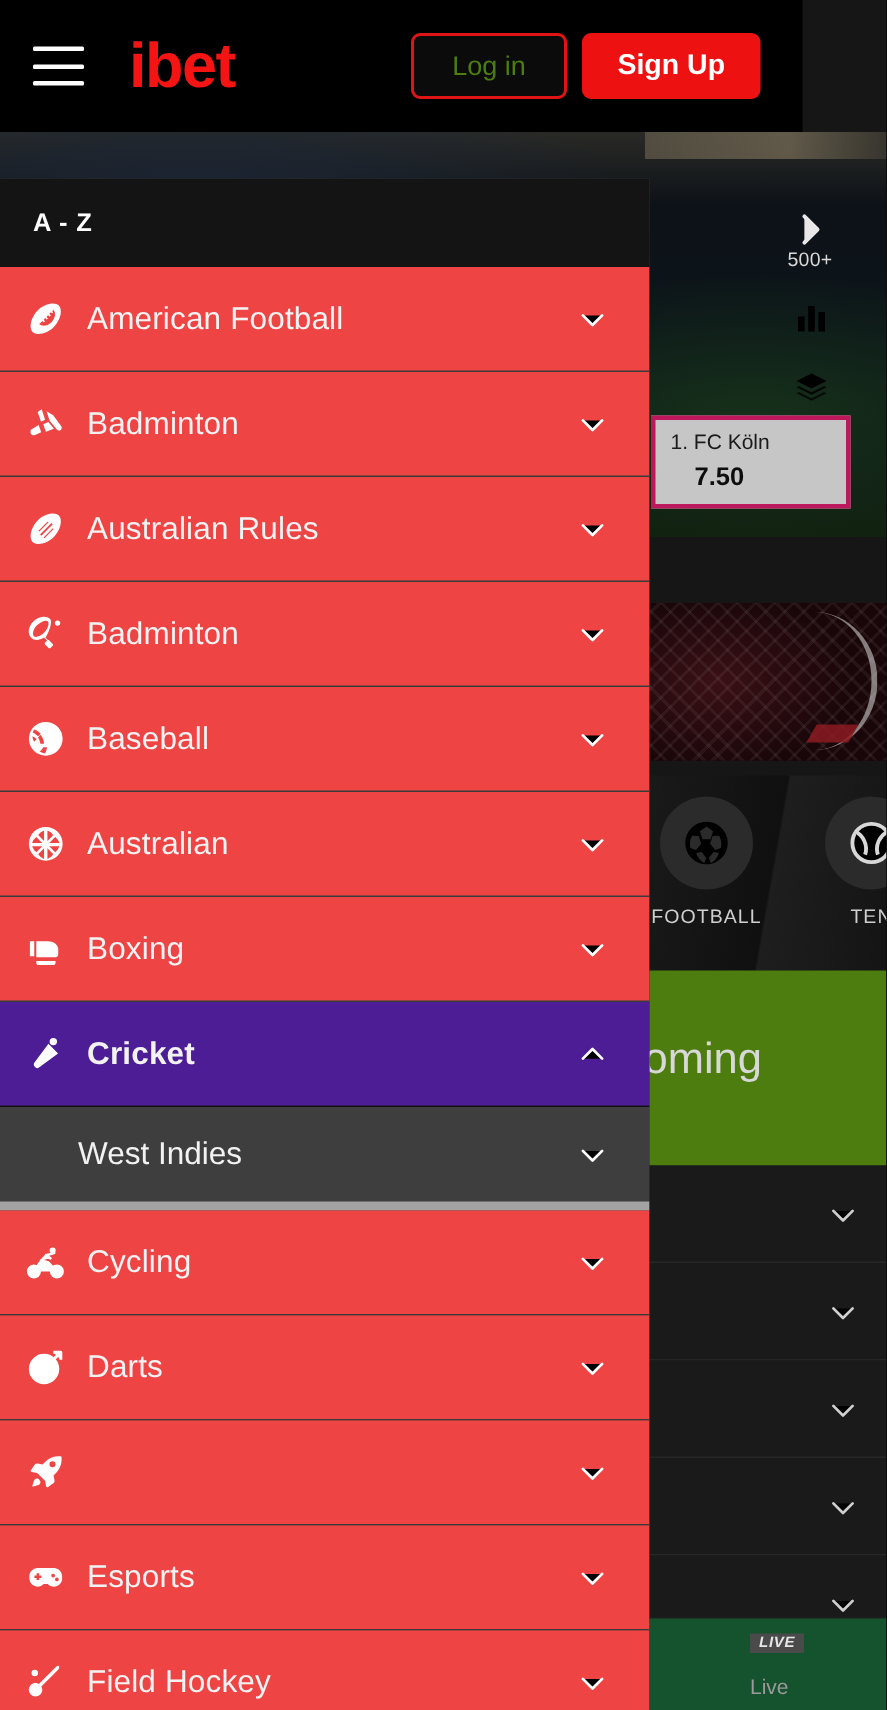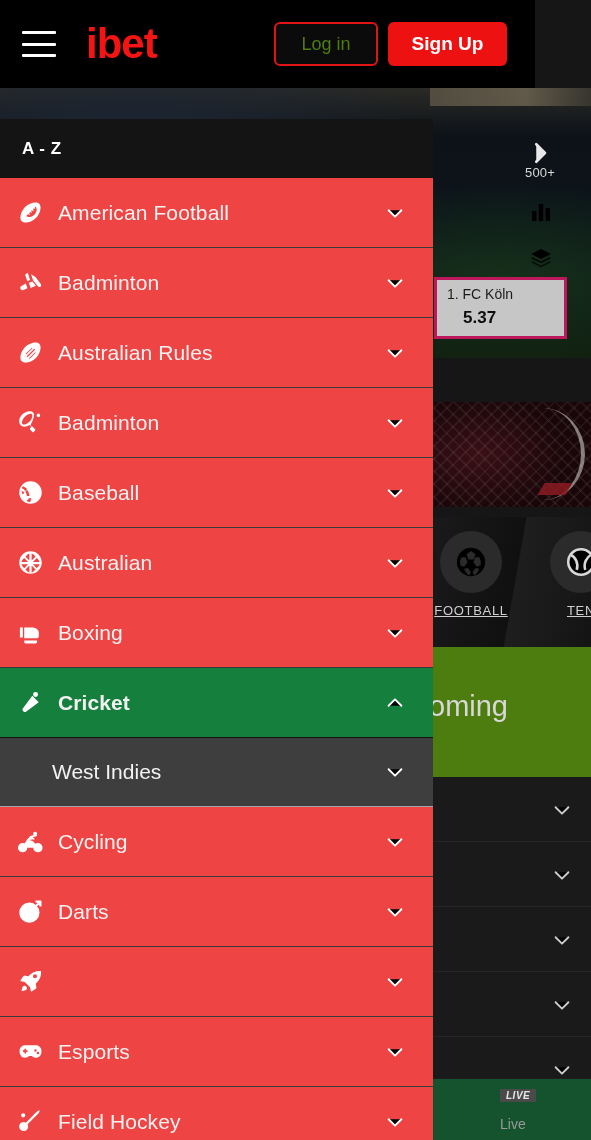--- a/index.html
+++ b/index.html
@@ -74,21 +74,21 @@
     position:absolute; left:430px; top:517px; width:161px; height:130px;
     background:linear-gradient(100deg,#1a1a1a 0%, #101010 52%, #1e1e1e 53%, #141414 100%);
   }
   .sport-tile{ position:absolute; top:14px; width:90px; text-align:center; }
   .sport-circle{
     width:62px; height:62px; border-radius:50%;
     background:#2b2b2b; margin:0 auto;
     display:flex; align-items:center; justify-content:center;
   }
   .sport-label{
-    margin-top:10px; color:#cfcfcf; font-size:13px; letter-spacing:.7px;text-decoration:underline;
+    margin-top:10px; color:#cfcfcf; font-size:13px; letter-spacing:.7px;
   }
   .sport-tile.t1{ left:-4px; }
   .sport-tile.t2{ left:106px; }
 
   .upcoming-head{
     position:absolute; left:430px; top:647px; width:161px; height:130px;
     background:#4d7c0f;
   }
   .upcoming-title{
     position:absolute; left:-1px; top:43px; color:#d8d8d8;
@@ -163,26 +163,26 @@
   }
   .nav-item .ic{
     width:32px; height:32px; flex:0 0 32px;
     display:flex; align-items:center; justify-content:center;
   }
   .nav-item .lbl{
     margin-left:12px; color:#f2f2f2; font-size:21px; letter-spacing:.1px;
   }
   .nav-item .chev{ position:absolute; right:27px; top:50%; transform:translateY(-50%); }
 
-  .nav-item.active{ background:#15803d; border-bottom:1px solid #121212; }
+  .nav-item.active{ background:#4c1d95; border-bottom:1px solid #121212; }
   .nav-item.active .lbl{ font-weight:bold; }
 
   .sub-item{
     height:69px; display:flex; align-items:center;
-    background:#3e3e3e; border-bottom:1px solid #a3a3a3;
+    background:#3e3e3e; border-bottom:6px solid #a3a3a3;
     padding-left:52px; position:relative; cursor:pointer;
   }
   .sub-item .lbl{ color:#f2f2f2; font-size:21px; }
   .sub-item .chev{ position:absolute; right:27px; top:50%; transform:translateY(-50%); }
 
   .chev svg{ display:block; width:22px; height:22px; }
   svg{ fill:currentColor; }
   .ic svg{ width:27px; height:27px; color:#fff; }
 </style>
 </head>
@@ -212,21 +212,21 @@
     <div class="hero-layers">
       <svg viewBox="0 0 24 24" fill="#2d7fd6">
           <polygon points="12,3 22,8 12,13 2,8"></polygon>
           <polygon points="12,15.5 20.4,11.3 22,12.2 12,17.2 2,12.2 3.6,11.3" opacity=".85"></polygon>
           <polygon points="12,19.5 20.4,15.3 22,16.2 12,21.2 2,16.2 3.6,15.3" opacity=".7"></polygon>
         </svg>
     </div>
 
     <div class="odd-card">
       <span class="odd-team">1. FC Köln</span>
-      <span class="odd-price">5.37</span>
+      <span class="odd-price">7.50</span>
     </div>
 
     <div class="promo-tile">
       <div class="promo-arc"></div>
       <div class="promo-swoosh"></div>
     </div>
 
     <div class="sportbar">
       <div class="sport-tile t1">
         <div class="sport-circle">

